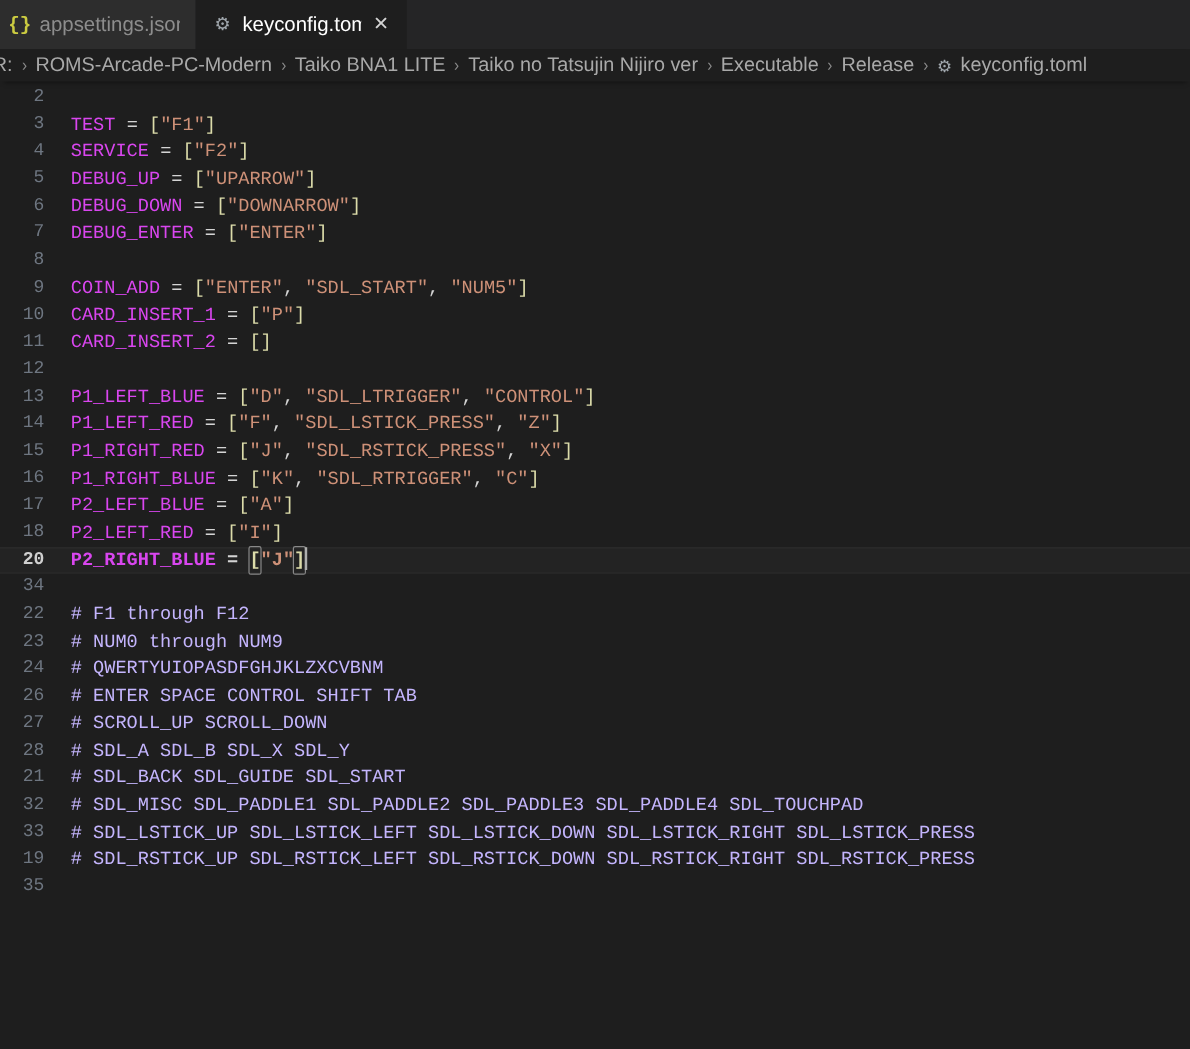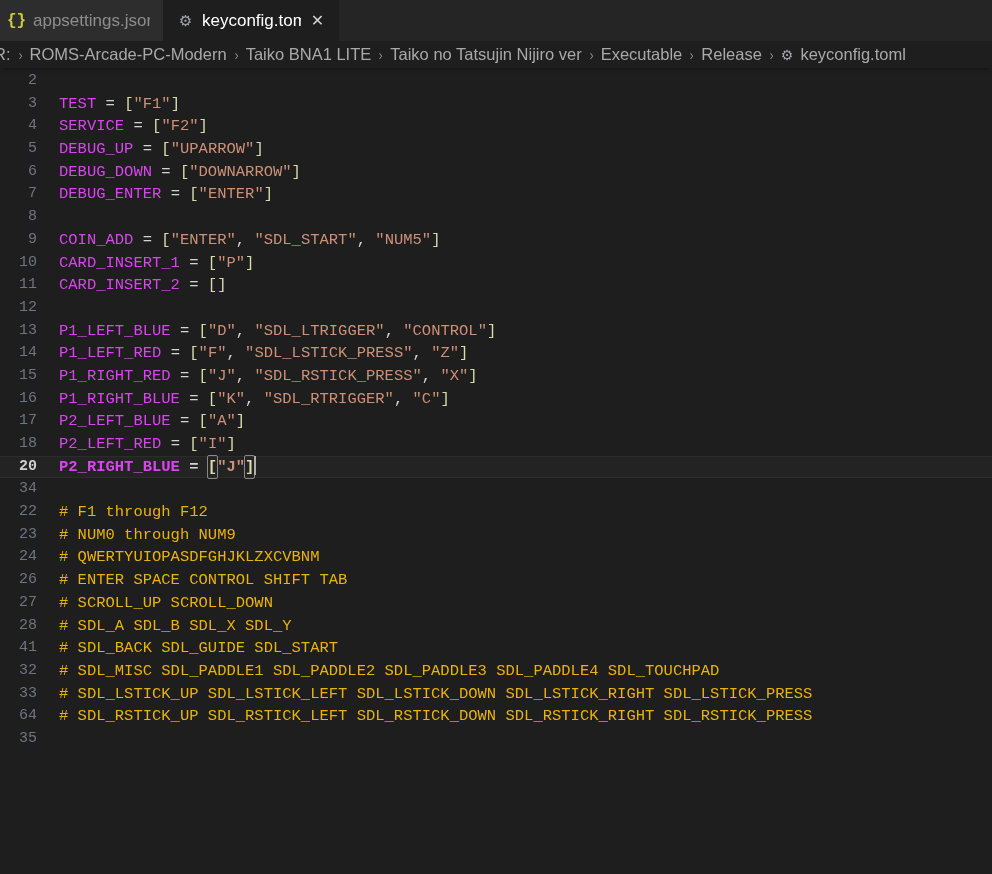--- a/index.html
+++ b/index.html
@@ -174,21 +174,21 @@
     color: #d4d4d4;
     position: relative;
   }
 
   
   .t-key    { color: #d946ef; }
   .t-eq     { color: #d4d4d4; }
   .t-brk    { color: #dcdcaa; }
   .t-str    { color: #ce9178; }
   .t-punct  { color: #d4d4d4; }
-  .t-comment{ color: #eab308; }
+  .t-comment{ color: #c4b5fd; }
 
   .bracket-match {
     outline: 1px solid #888888;
     outline-offset: 0px;
     display: inline-block;
     border-radius: 1px;
   }
 
   .cursor {
     display: inline-block;
@@ -273,21 +273,21 @@
         <div class="line"><span class="gutter">17</span><span class="code"><span class="t-key">P2_LEFT_BLUE</span><span class=""> </span><span class="t-eq">=</span><span class=""> </span><span class="t-brk">[</span><span class="t-str">"A"</span><span class="t-brk">]</span></span></div>
         <div class="line"><span class="gutter">18</span><span class="code"><span class="t-key">P2_LEFT_RED</span><span class=""> </span><span class="t-eq">=</span><span class=""> </span><span class="t-brk">[</span><span class="t-str">"I"</span><span class="t-brk">]</span></span></div>
         <div class="line current"><span class="gutter">20</span><span class="code"><span class="t-key">P2_RIGHT_BLUE</span><span class=""> </span><span class="t-eq">=</span><span class=""> </span><span class="t-brk bracket-match">[</span><span class="t-str">"J"</span><span class="t-brk bracket-match">]</span><span class="cursor"></span></span></div>
         <div class="line"><span class="gutter">34</span><span class="code"></span></div>
         <div class="line"><span class="gutter">22</span><span class="code"><span class="t-comment"># F1 through F12</span></span></div>
         <div class="line"><span class="gutter">23</span><span class="code"><span class="t-comment"># NUM0 through NUM9</span></span></div>
         <div class="line"><span class="gutter">24</span><span class="code"><span class="t-comment"># QWERTYUIOPASDFGHJKLZXCVBNM</span></span></div>
         <div class="line"><span class="gutter">26</span><span class="code"><span class="t-comment"># ENTER SPACE CONTROL SHIFT TAB</span></span></div>
         <div class="line"><span class="gutter">27</span><span class="code"><span class="t-comment"># SCROLL_UP SCROLL_DOWN</span></span></div>
         <div class="line"><span class="gutter">28</span><span class="code"><span class="t-comment"># SDL_A SDL_B SDL_X SDL_Y</span></span></div>
-        <div class="line"><span class="gutter">41</span><span class="code"><span class="t-comment"># SDL_BACK SDL_GUIDE SDL_START</span></span></div>
+        <div class="line"><span class="gutter">21</span><span class="code"><span class="t-comment"># SDL_BACK SDL_GUIDE SDL_START</span></span></div>
         <div class="line"><span class="gutter">32</span><span class="code"><span class="t-comment"># SDL_MISC SDL_PADDLE1 SDL_PADDLE2 SDL_PADDLE3 SDL_PADDLE4 SDL_TOUCHPAD</span></span></div>
         <div class="line"><span class="gutter">33</span><span class="code"><span class="t-comment"># SDL_LSTICK_UP SDL_LSTICK_LEFT SDL_LSTICK_DOWN SDL_LSTICK_RIGHT SDL_LSTICK_PRESS</span></span></div>
-        <div class="line"><span class="gutter">64</span><span class="code"><span class="t-comment"># SDL_RSTICK_UP SDL_RSTICK_LEFT SDL_RSTICK_DOWN SDL_RSTICK_RIGHT SDL_RSTICK_PRESS</span></span></div>
+        <div class="line"><span class="gutter">19</span><span class="code"><span class="t-comment"># SDL_RSTICK_UP SDL_RSTICK_LEFT SDL_RSTICK_DOWN SDL_RSTICK_RIGHT SDL_RSTICK_PRESS</span></span></div>
         <div class="line"><span class="gutter">35</span><span class="code"></span></div>
       </div>
   </div>
 
 </div>
 
 </body></html>

